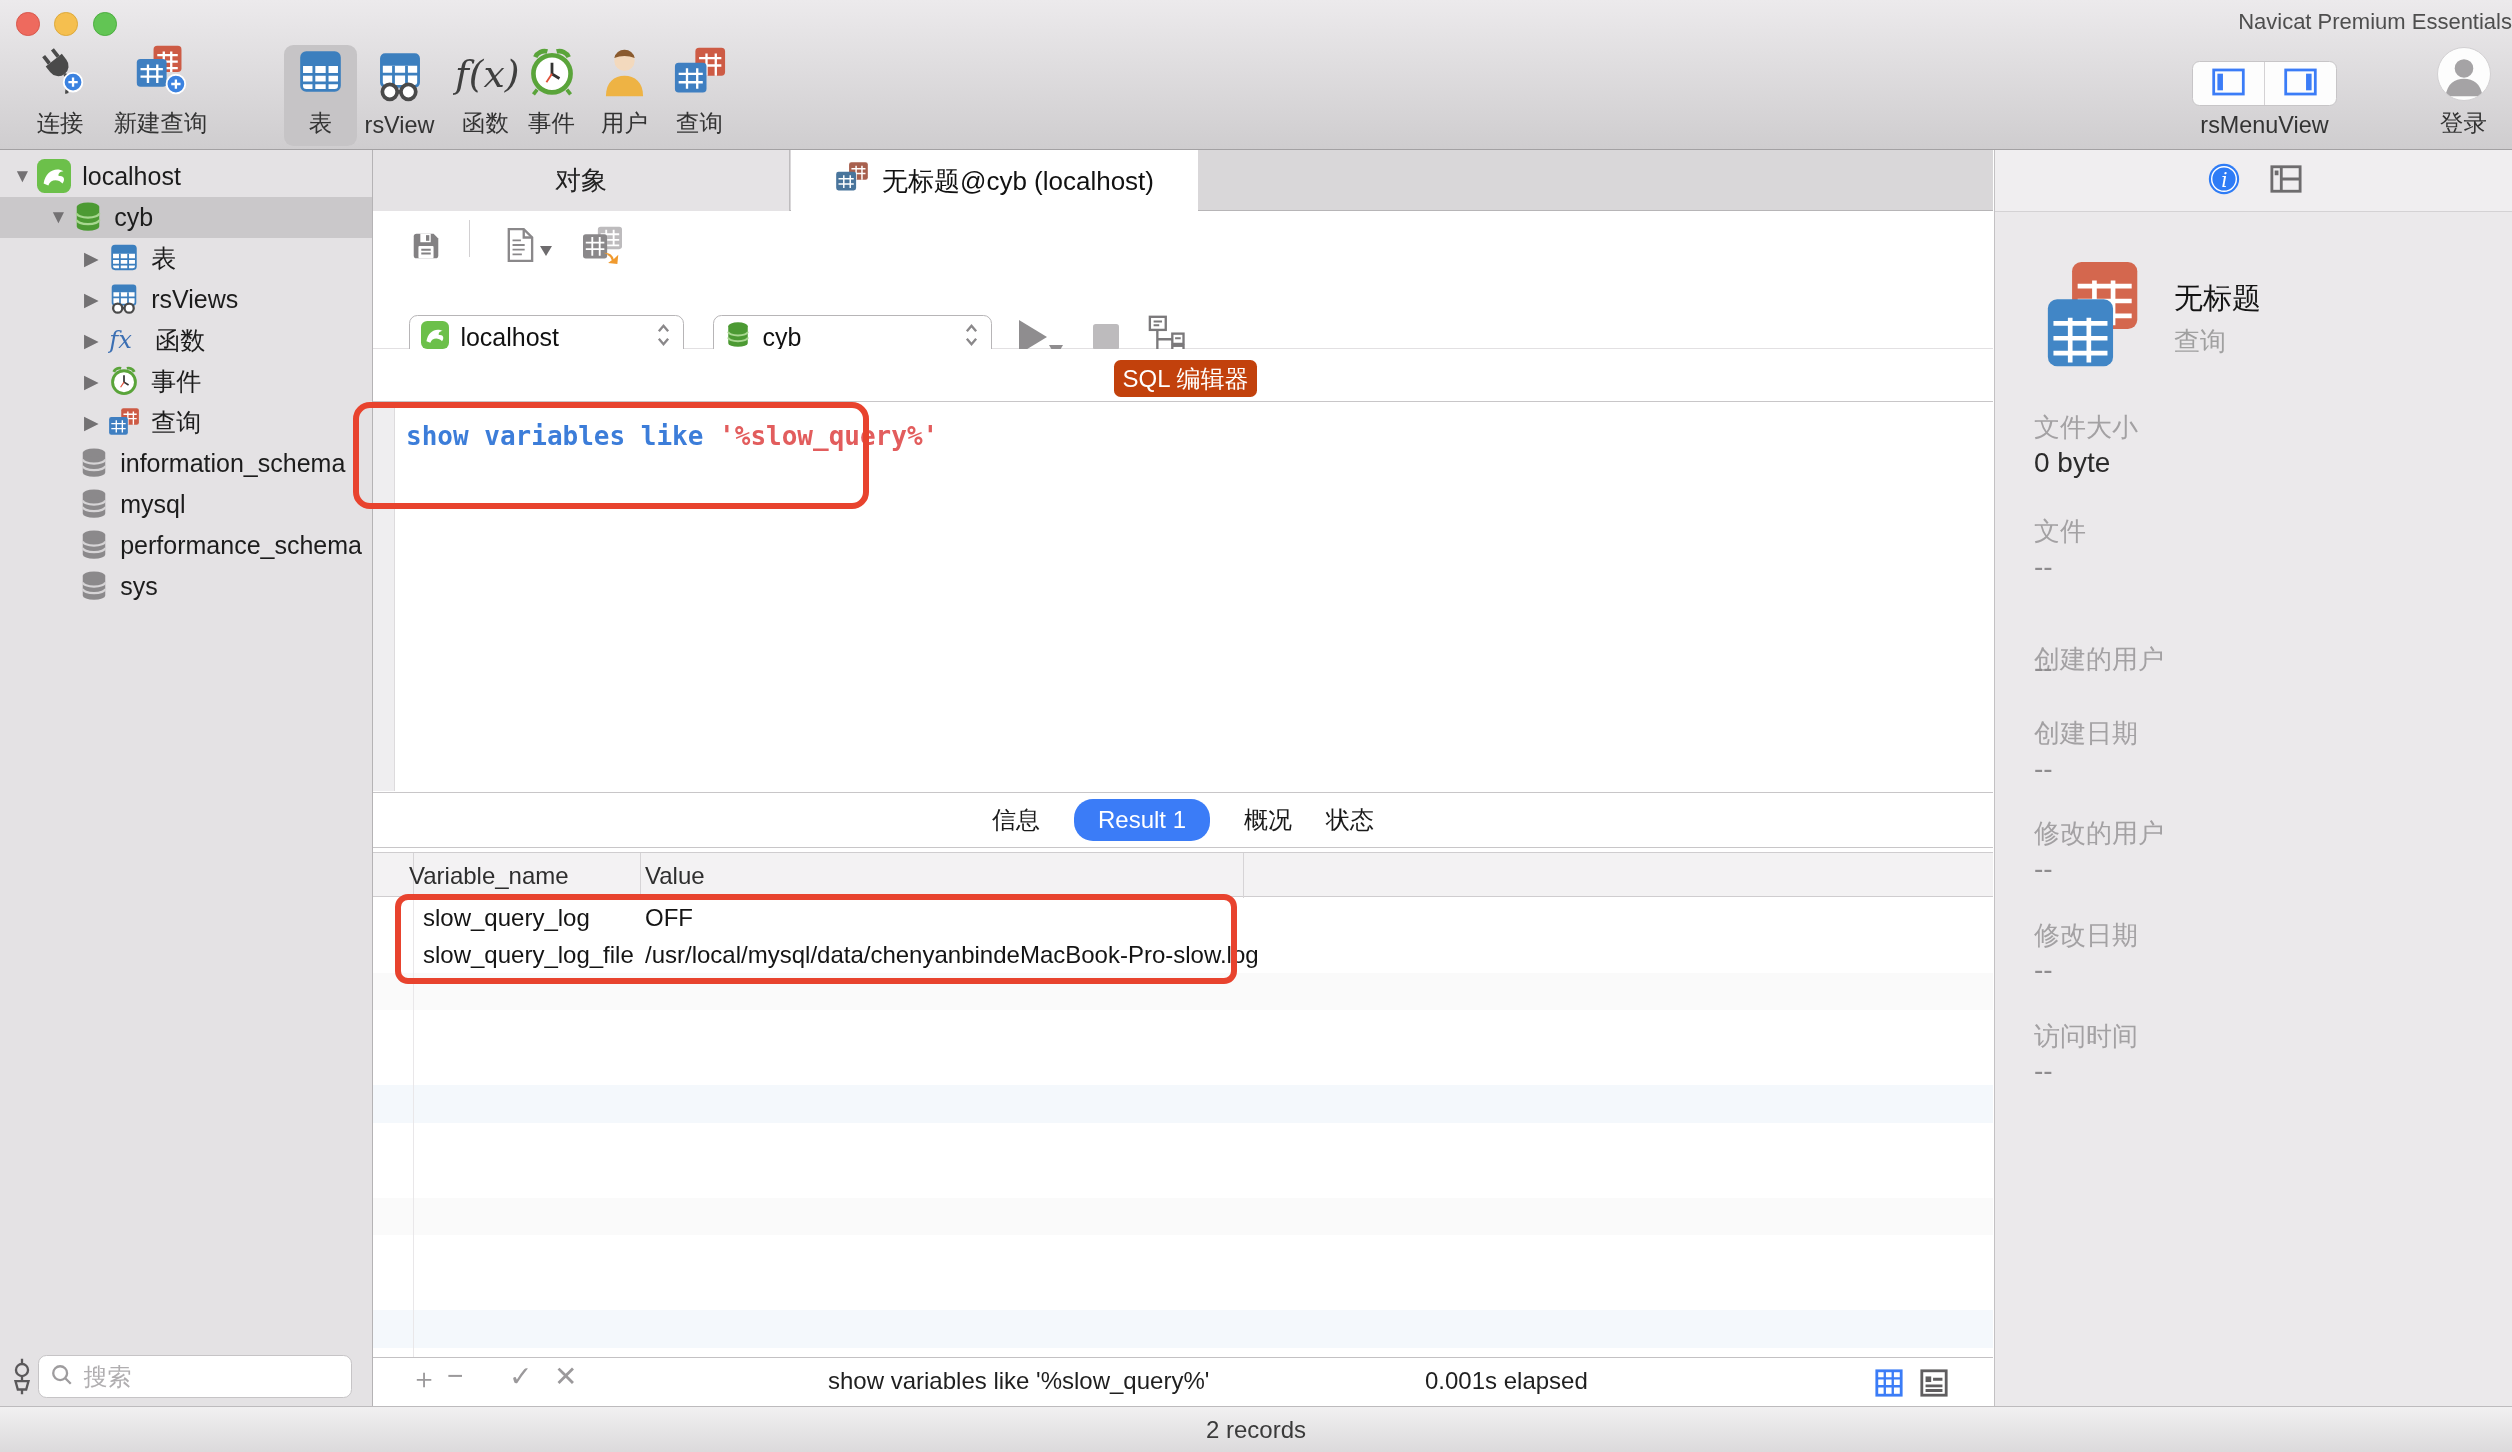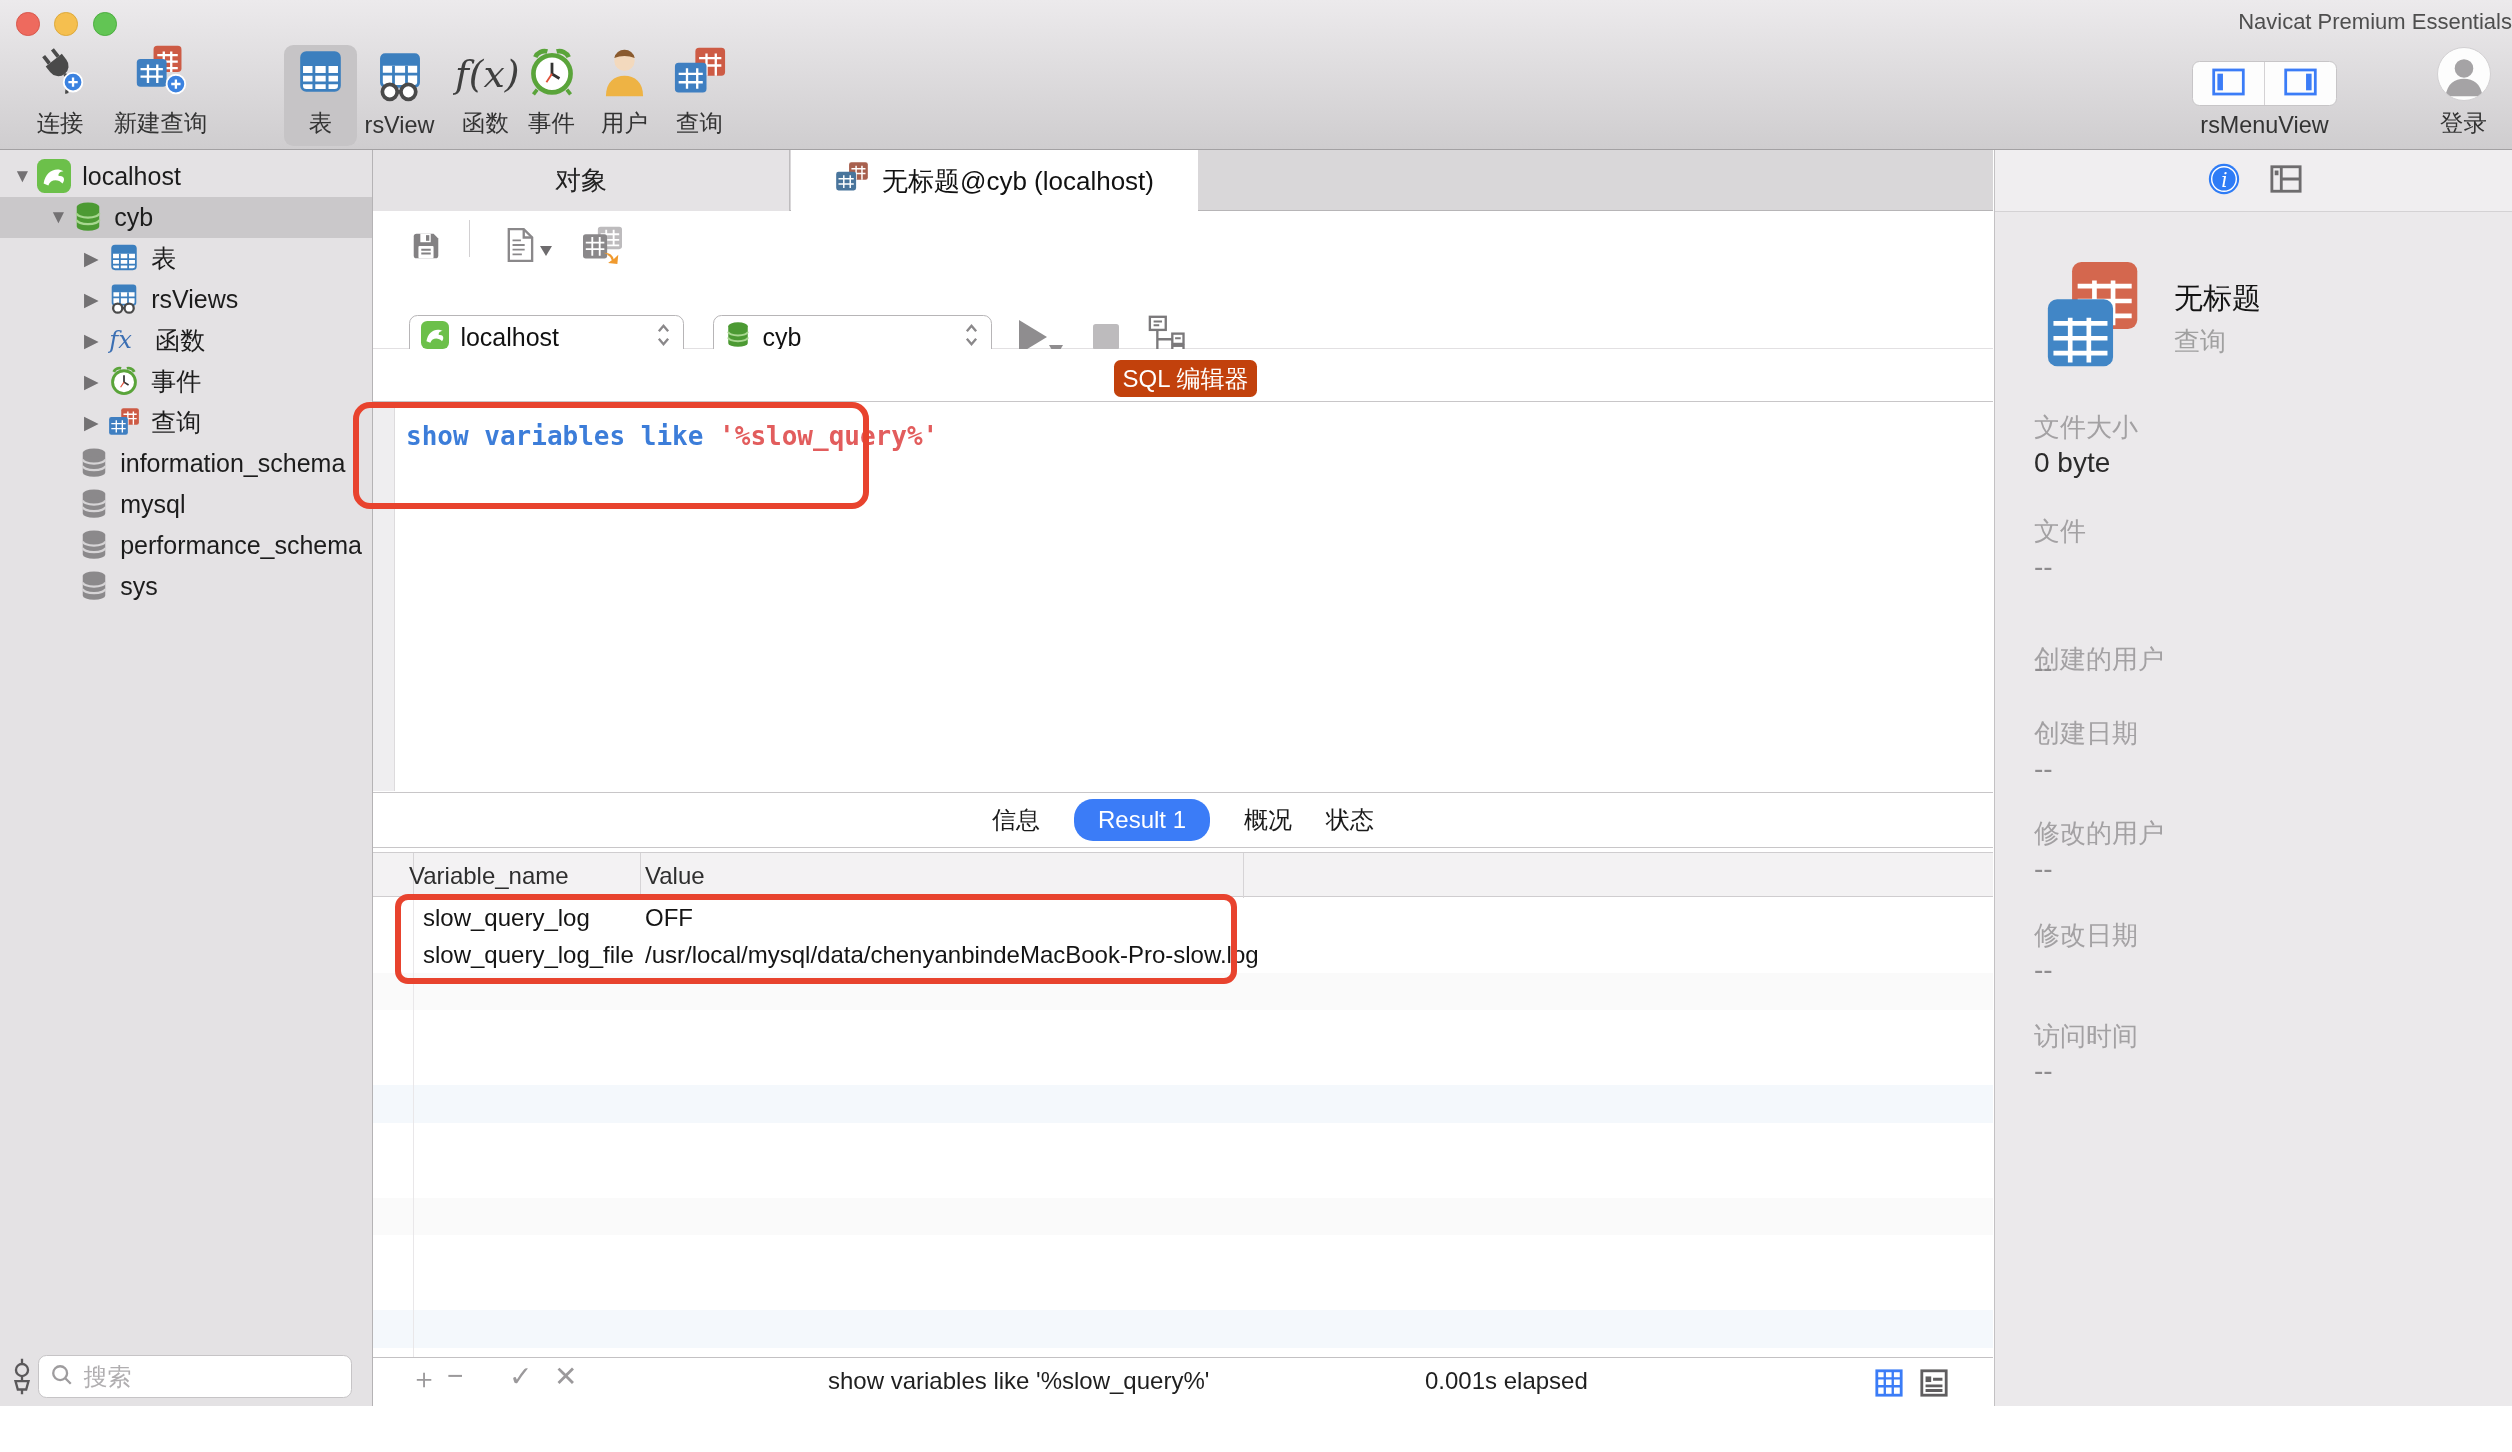--- a/index.html
+++ b/index.html
@@ -532,20 +532,23 @@
     </span>
     <span class="abs" style="left:1546px;top:10.3px;">
       <svg width="30" height="30" viewBox="0 0 32 32">
         <rect x="3" y="3" width="26" height="26" fill="#fff" stroke="#5f5d5f" stroke-width="3"></rect>
         <rect x="7" y="9" width="6" height="6" fill="#5f5d5f"></rect>
         <path d="M15 12 h10 M7 19 h18 M7 24 h18" stroke="#5f5d5f" stroke-width="3"></path>
       </svg>
     </span>
   </div>
 
+  <div class="abs statusbar">
+    <span>2 records</span>
+  </div>
 
   <div class="abs rpanel">
     <div class="rptop">
       <span>
         <svg width="36" height="36" viewBox="0 0 38 38">
           <circle cx="19" cy="19" r="16" fill="#2f7cf6"></circle>
           <circle cx="19" cy="19" r="13" fill="none" stroke="#fff" stroke-width="1.5"></circle>
           <text x="16" y="27" font-family="DejaVu Serif,serif" font-style="italic" font-size="21" fill="#fff">i</text>
         </svg>
       </span>

